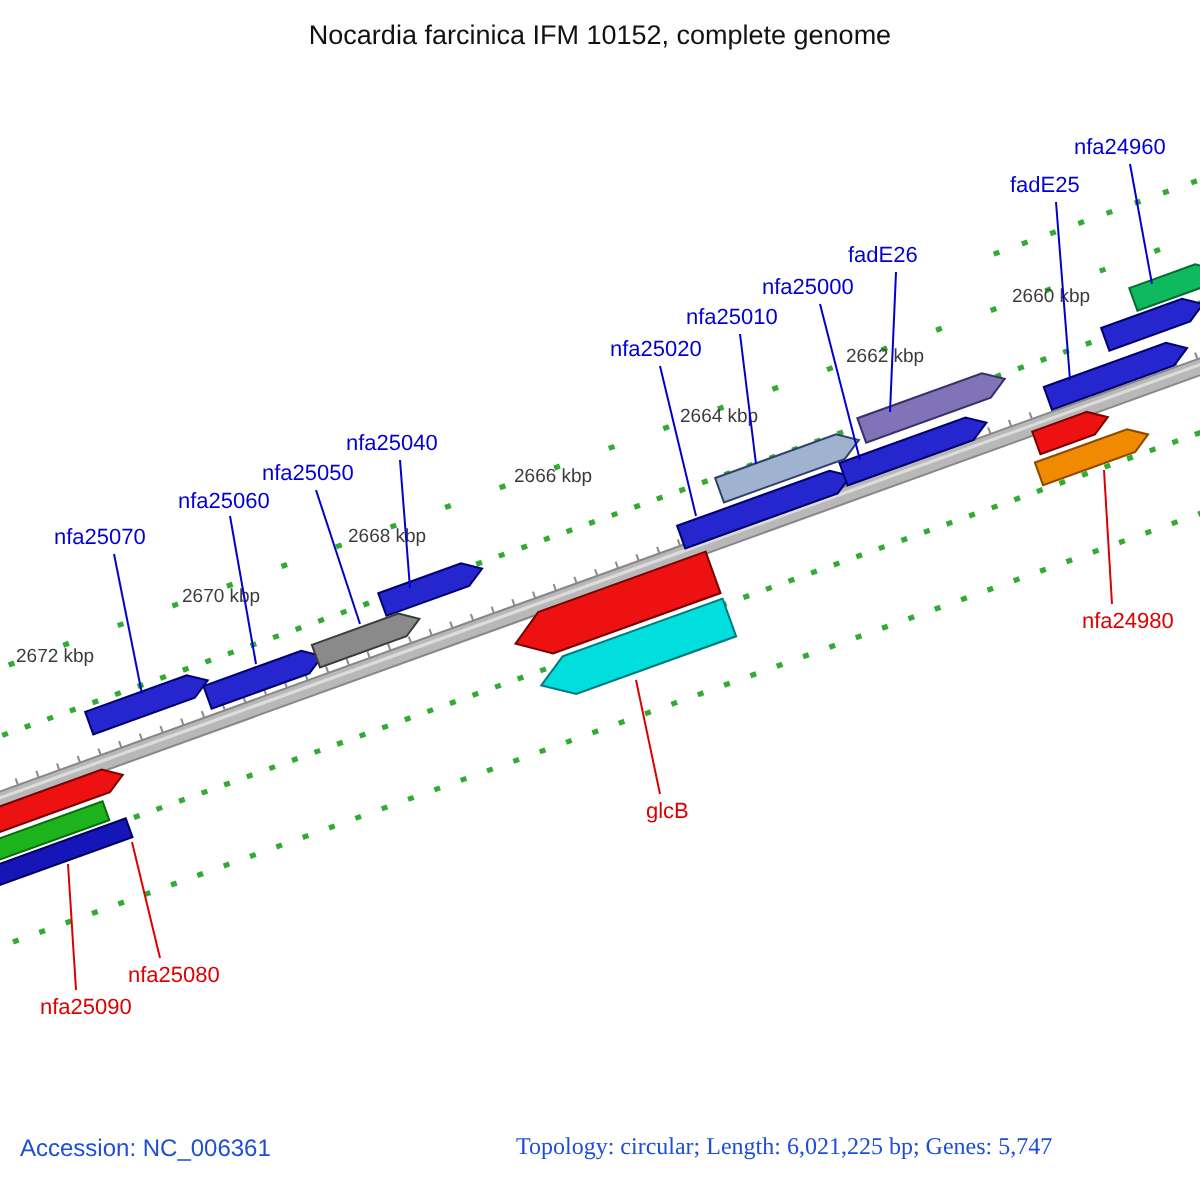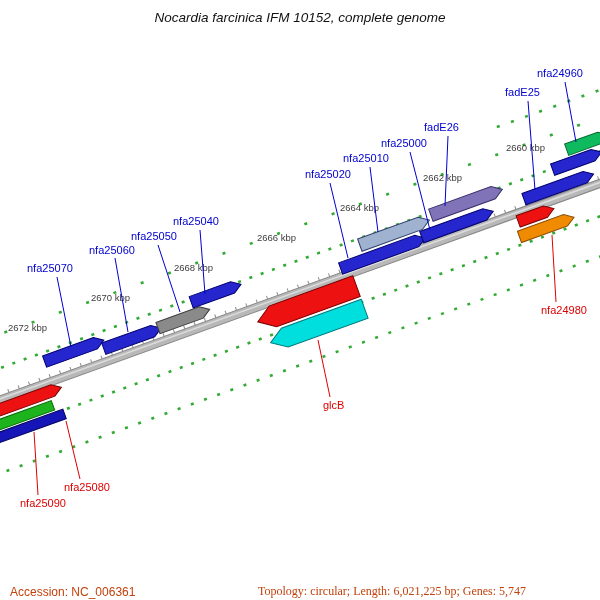--- a/index.html
+++ b/index.html
@@ -2,24 +2,24 @@
 <html><head>
 <meta charset="utf-8">
 <style>
   html,body{margin:0;padding:0;}
   body{
     width:600px;height:600px;position:relative;overflow:hidden;
     background:#ffffff;font-family:"Liberation Sans", sans-serif;
   }
   .title{
     position:absolute;top:10px;left:0;width:600px;text-align:center;
-    font-style:italic;font-size:13.5px;color:#111;
+    font-size:13.5px;color:#111;
   }
   #map-svg{position:absolute;top:0;left:0;}
-  .statusbar span{position:absolute;bottom:1px;font-size:12px;color:#c2410c;white-space:nowrap;margin-top:48px;}
+  .statusbar span{position:absolute;bottom:19px;font-size:12px;color:#1d4ed8;white-space:nowrap;margin-top:48px;}
   .statusbar .acc{left:10px;}
   .statusbar .det{left:258px;font-family:Liberation Serif, serif;}
   text{font-family:"Liberation Sans", sans-serif;}
 </style>
 </head>
 <body>
 
 <div class="title">Nocardia farcinica IFM 10152, complete genome</div>
 
 <svg id="map-svg" width="600" height="600" viewBox="0 0 600 600">

